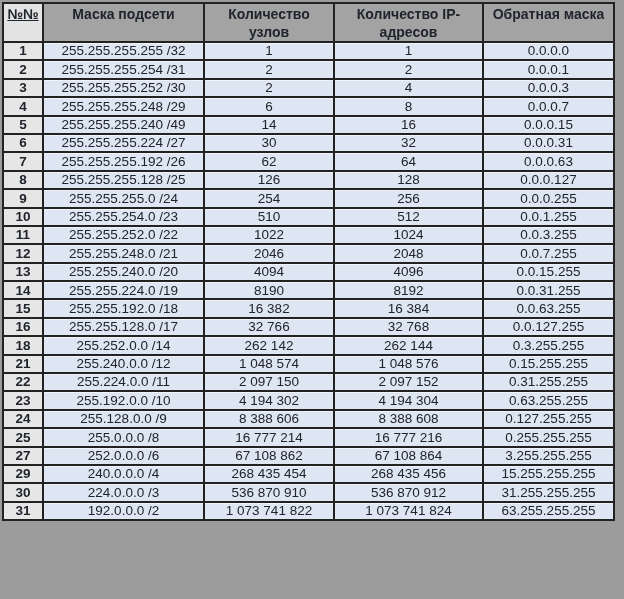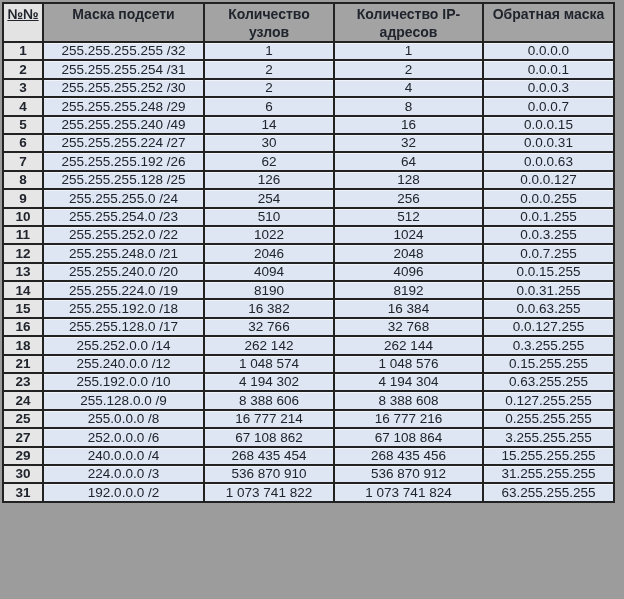--- a/index.html
+++ b/index.html
@@ -199,20 +199,27 @@
           <td>0.3.255.255</td>
         </tr>
         <tr>
           <td class="num-col">21</td>
           <td>255.240.0.0 /12</td>
           <td>1 048 574</td>
           <td>1 048 576</td>
           <td>0.15.255.255</td>
         </tr>
         <tr>
+          <td class="num-col">22</td>
+          <td>255.224.0.0 /11</td>
+          <td>2 097 150</td>
+          <td>2 097 152</td>
+          <td>0.31.255.255</td>
+        </tr>
+        <tr>
           <td class="num-col">23</td>
           <td>255.192.0.0 /10</td>
           <td>4 194 302</td>
           <td>4 194 304</td>
           <td>0.63.255.255</td>
         </tr>
         <tr>
           <td class="num-col">24</td>
           <td>255.128.0.0 /9</td>
           <td>8 388 606</td>

